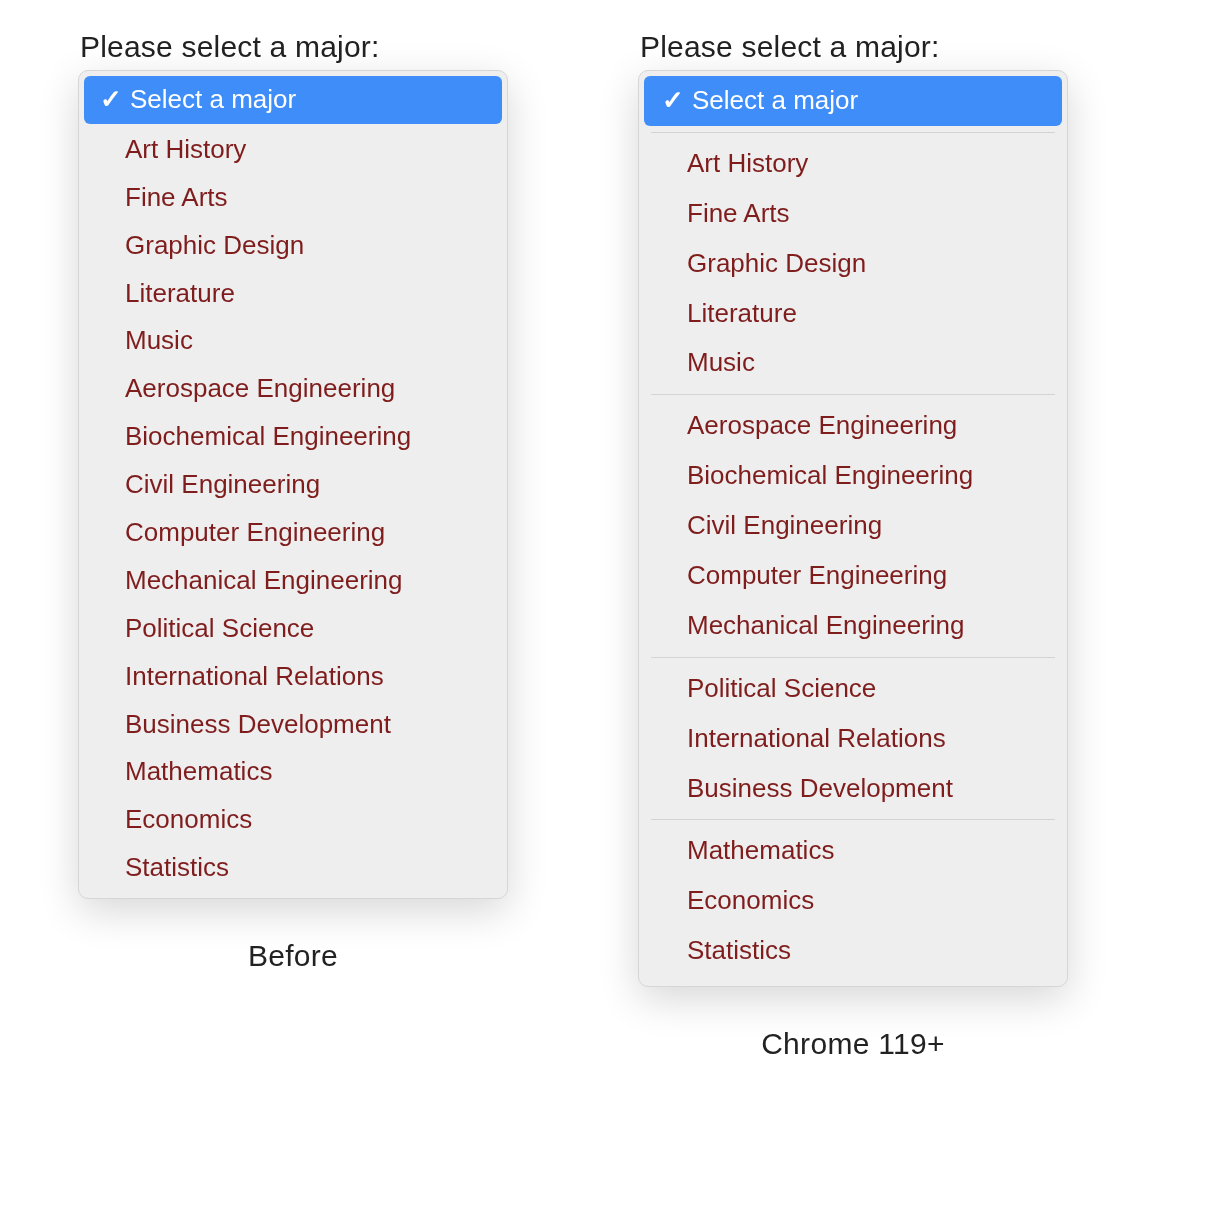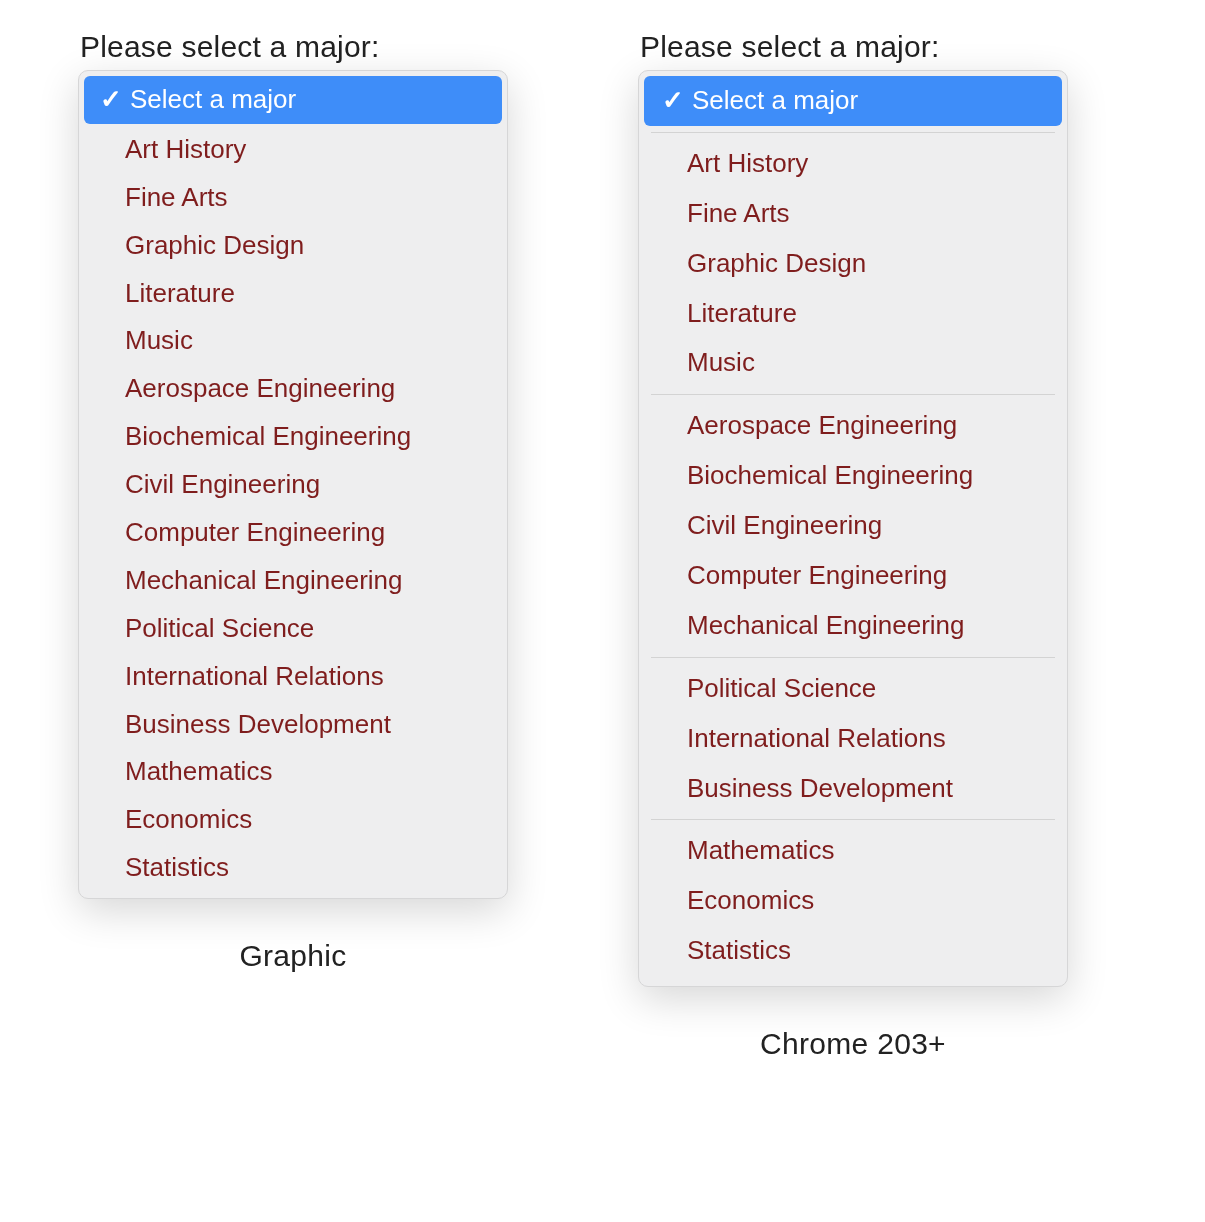--- a/index.html
+++ b/index.html
@@ -157,21 +157,21 @@
             <span class="tick">✓</span>
             <span class="txt">Economics</span>
           </div>
           <div class="option">
             <span class="tick">✓</span>
             <span class="txt">Statistics</span>
           </div>
         </div>
     </div>
 
-    <div class="caption">Graphic</div>
+    <div class="caption">Before</div>
   </div>
 
   <div class="col right">
     <div class="label">Please select a major:</div>
 
     <div class="dropdown right-dd">
       <div class="option selected">
         <span class="tick">✓</span>
         <span class="txt">Select a major</span>
       </div>
@@ -240,16 +240,16 @@
             <span class="tick">✓</span>
             <span class="txt">Economics</span>
           </div>
           <div class="option">
             <span class="tick">✓</span>
             <span class="txt">Statistics</span>
           </div>
         </div>
     </div>
 
-    <div class="caption">Chrome 203+</div>
+    <div class="caption">Chrome 119+</div>
   </div>
 
 </div>
 
 </body></html>

